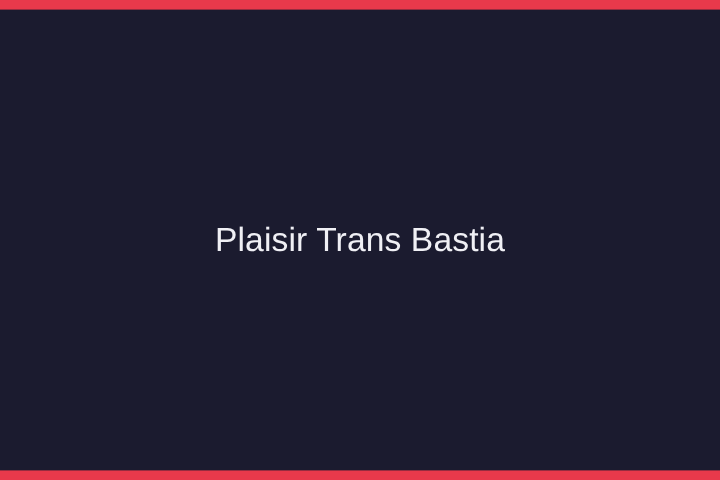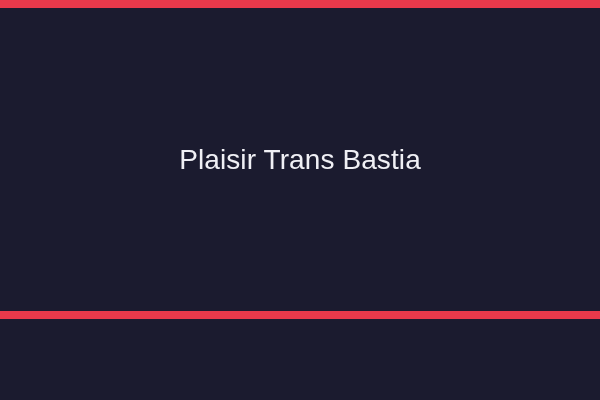--- a/index.html
+++ b/index.html
@@ -13,21 +13,21 @@
     height: 400px;
     overflow: hidden;
     background: #1b1b2f;
     font-family: "Liberation Sans", sans-serif;
   }
 
   .placeholder-card {
     position: relative;
     box-sizing: border-box;
     width: 600px;
-    height: 319px;
+    height: 400px;
     background: #1b1b2f;
     display: flex;
     flex-direction: column;
     justify-content: space-between;
     align-items: stretch;
   }
 
   .accent-bar {
     flex: 0 0 auto;
     width: 100%;

